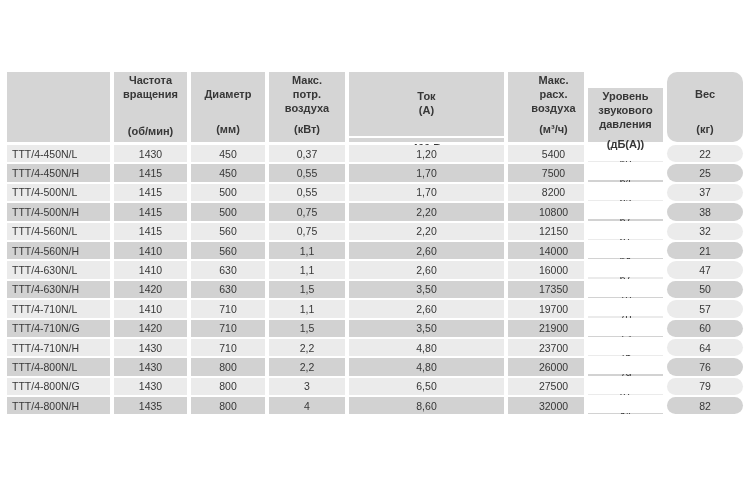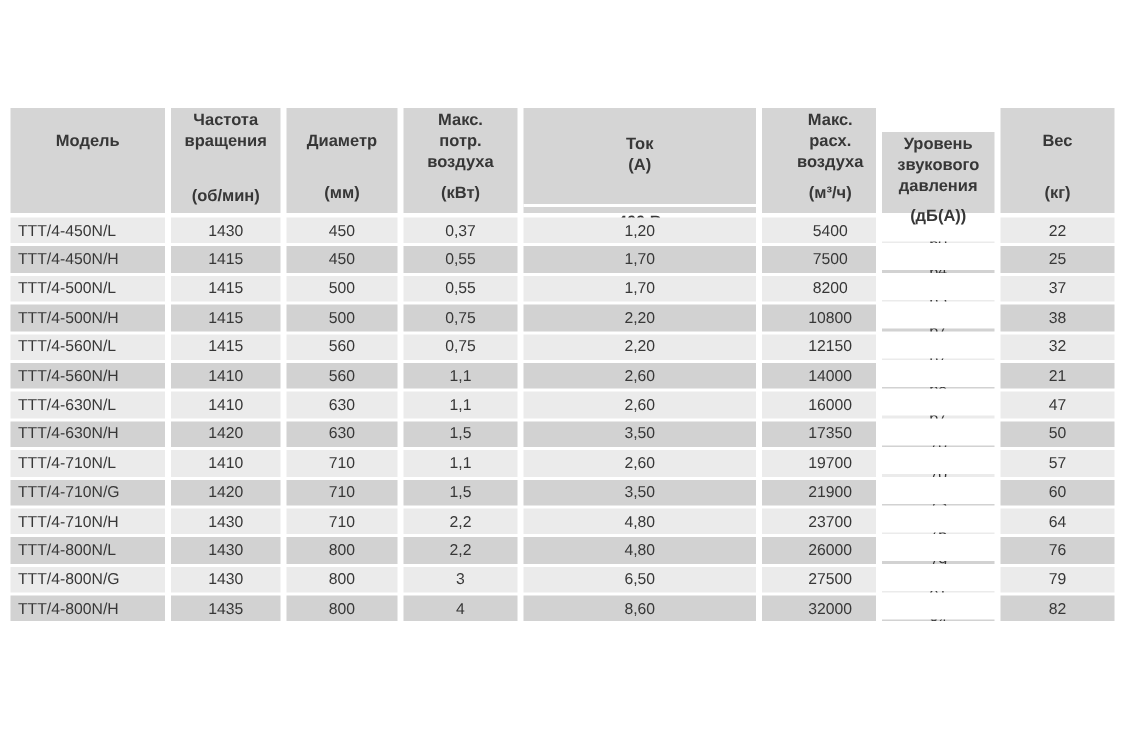--- a/index.html
+++ b/index.html
@@ -36,31 +36,30 @@
   .cell.model { justify-content:flex-start; padding-left:5px; }
 
   
   .c0 { width:103px; flex:none; }
   .c1 { width:73px;  flex:none;gap:16px; }
   .c2 { width:74px;  flex:none; }
   .c3 { width:76px;  flex:none; }
   .c4 { width:155px; flex:none; }
   .c5 { width:76px;  flex:none;padding-left:15px; }
   .c6 { width:75px;  flex:none;margin-top:16px; }
-  .c7 { width:76px;  flex:none; }
+  .c7 { width:76px;  flex:none;border-radius:10px; }
 </style>
 </head>
 <body>
 
 <div class="page">
   <div class="spec-table">
 
     <div class="header-row">
       <div class="hcell c0">
-        <div class="h-label">Модель</div>
         <div class="h-unit"></div>
       </div>
       <div class="hcell c1">
         <div class="h-label">Частота
 вращения</div>
         <div class="h-unit">(об/мин)</div>
       </div>
       <div class="hcell c2">
         <div class="h-label">Диаметр</div>
         <div class="h-unit">(мм)</div>

